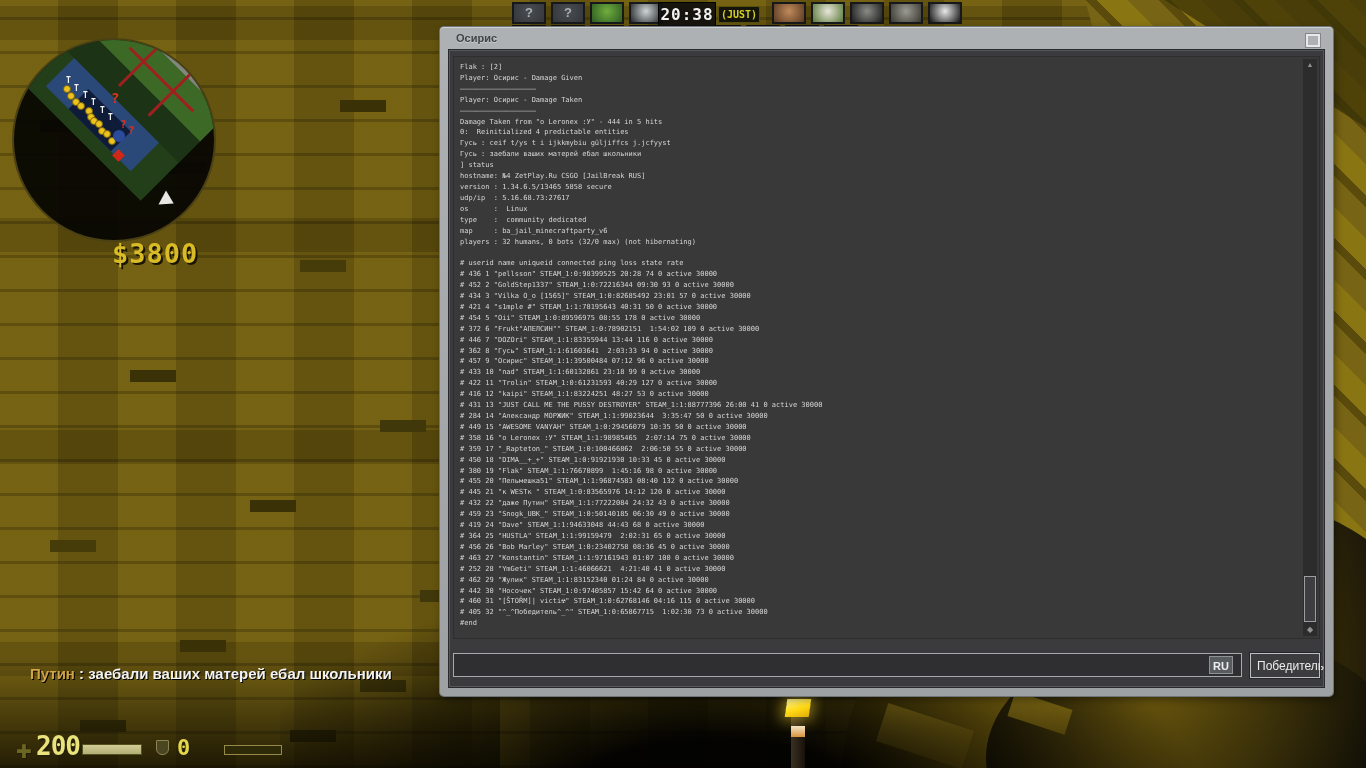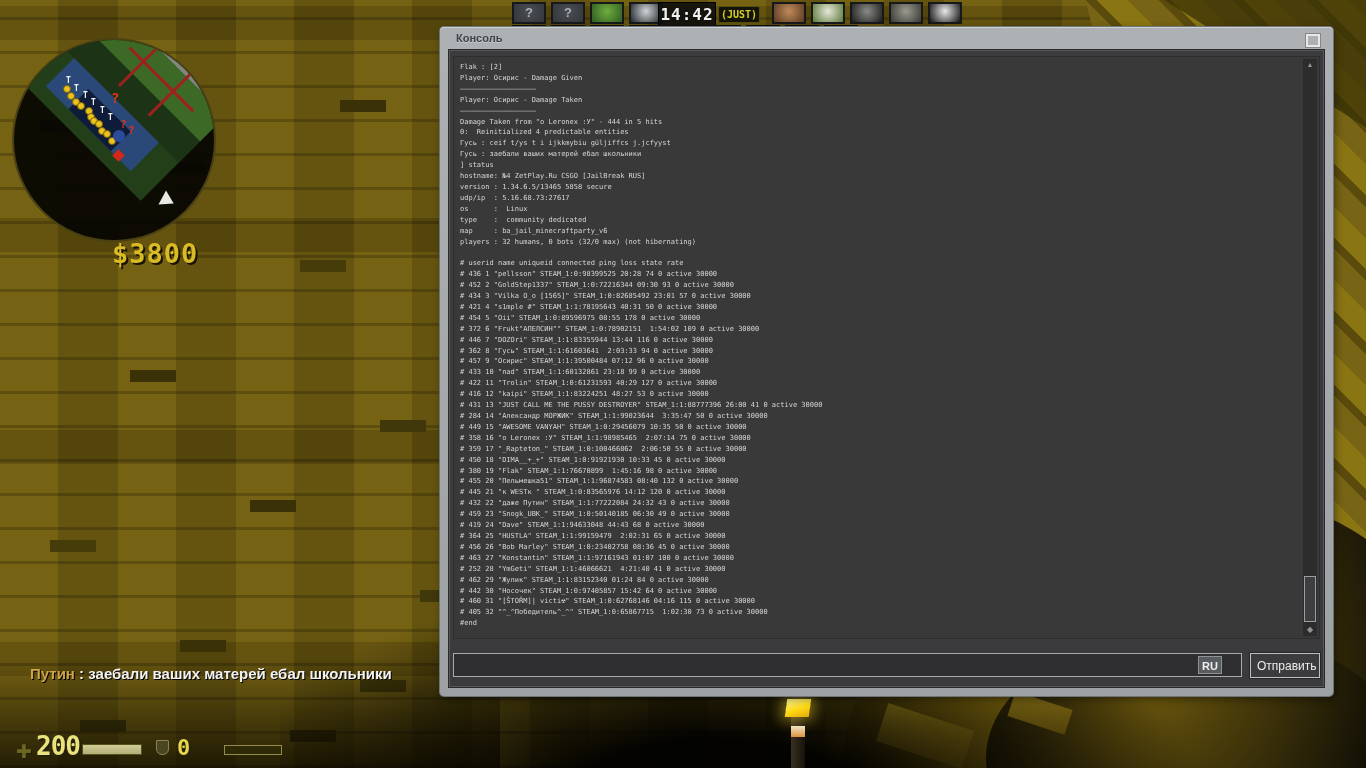--- a/index.html
+++ b/index.html
@@ -100,21 +100,21 @@
   .cpre{left:6px;top:5px;margin:0;color:#d6d6d6;white-space:pre;
      font:7px/10.9px "DejaVu Sans Mono",monospace;letter-spacing:0;}
   .sbar{top:2px;bottom:2px;right:2px;width:14px;background:#2c2c2c;}
   .sb-up{left:0;right:0;top:1px;text-align:center;color:#8f9396;font-size:7px;line-height:10px;}
   .sb-dn{left:0;right:0;bottom:1px;text-align:center;color:#8f9396;font-size:8px;line-height:11px;}
   .sb-thumb{left:1px;right:1px;bottom:14px;height:44px;background:#3e3e40;border:1px solid #9a9ea2;}
   .cinput-row{left:4px;right:4px;bottom:8px;height:26px;}
   .cinput-wrap{left:0;top:0;right:78px;height:24px;}
   .cinput{width:100%;height:24px;box-sizing:border-box;background:#2f2f31;border:1px solid #a6aaad;
      color:#ddd;font:12px "Liberation Sans",sans-serif;padding:0 32px 0 6px;outline:none;}
-  .ru{position:absolute;right:20px;top:3px;width:24px;height:18px;background:#595c5e;
+  .ru{position:absolute;right:9px;top:3px;width:24px;height:18px;background:#595c5e;
      border:1px solid #8e9295;color:#eceef0;font:bold 11px/18px "Liberation Sans",sans-serif;
      text-align:center;box-sizing:border-box;}
   .send{position:absolute;right:0;top:0;width:70px;height:25px;background:#3c3c3e;
      border:1px solid #bcc0c3;outline:1px solid #26262a;color:#ecechf;color:#ececec;
      font:12px "Liberation Sans",sans-serif;}
 </style>
 </head>
 <body>
 
 <div class="stage">
@@ -132,21 +132,21 @@
   <div class="abs torch-stick"></div>
   <div class="abs torch-band"></div>
   <div class="abs torch-flame"></div>
 
   <div class="abs av-group" style="left:512px;top:2px;" id="av-left">
       <div class="av" style="background: radial-gradient(circle at 50% 40%, rgb(74, 78, 82), rgb(51, 55, 59));">?</div>
       <div class="av" style="background: radial-gradient(circle at 50% 40%, rgb(74, 78, 82), rgb(51, 55, 59));">?</div>
       <div class="av" style="background: radial-gradient(circle at 50% 40%, rgb(111, 174, 62), rgb(47, 92, 34));"></div>
       <div class="av" style="background: radial-gradient(circle at 50% 40%, rgb(207, 212, 214), rgb(35, 39, 43));"></div>
     </div>
-  <div class="abs timer-panel"><span>14:42</span></div>
+  <div class="abs timer-panel"><span>20:38</span></div>
   <div class="abs boss-badge">(JUST)</div>
   <div class="abs av-group" style="left:772px;top:2px;" id="av-right">
       <div class="av" style="background: radial-gradient(circle at 50% 40%, rgb(192, 138, 90), rgb(90, 58, 34));"></div>
       <div class="av" style="background: radial-gradient(circle at 50% 40%, rgb(232, 230, 218), rgb(90, 122, 58));"></div>
       <div class="av" style="background: radial-gradient(circle at 50% 40%, rgb(138, 138, 134), rgb(30, 30, 30));"></div>
       <div class="av" style="background: radial-gradient(circle at 50% 40%, rgb(154, 154, 144), rgb(58, 58, 52));"></div>
       <div class="av" style="background: radial-gradient(circle at 50% 40%, rgb(232, 232, 232), rgb(20, 20, 20));"></div>
     </div>
   <div class="abs av-group" style="left:512px;top:25px;gap:5px;" id="av-row2">
       <div class="av2" style="background: rgb(176, 90, 154);"></div>
@@ -203,21 +203,21 @@
     <span class="nm">Путин</span><span class="ms"> : </span><span class="ms">заебали ваших матерей ебал школьники</span>
   </div>
   <div class="abs hp-cross">✚</div>
   <div class="abs hp-num">200</div>
   <div class="abs hp-bar"></div>
   <div class="abs shield"></div>
   <div class="abs ar-num">0</div>
   <div class="abs am-bar"></div>
 
   <div class="abs cwin">
-    <div class="abs ctitle">Консоль</div>
+    <div class="abs ctitle">Осирис</div>
     <div class="abs crestore"></div>
     <div class="abs cinner">
       <div class="abs cout-area">
         <pre class="abs cpre">Flak : [2]
 Player: Осирис - Damage Given
 ——————————————————
 Player: Осирис - Damage Taken
 ——————————————————
 Damage Taken from "o Leronex :У" - 444 in 5 hits
 0:  Reinitialized 4 predictable entities
@@ -270,18 +270,18 @@
           <div class="abs sb-up">▲</div>
           <div class="abs sb-thumb"></div>
           <div class="abs sb-dn">◆</div>
         </div>
       </div>
       <div class="abs cinput-row">
         <div class="abs cinput-wrap">
           <input class="cinput" type="text" value="" style="">
           <div class="ru">RU</div>
         </div>
-        <button class="send">Отправить</button>
+        <button class="send">Победитель</button>
       </div>
     </div>
   </div>
 
 </div>
 
 </body></html>

